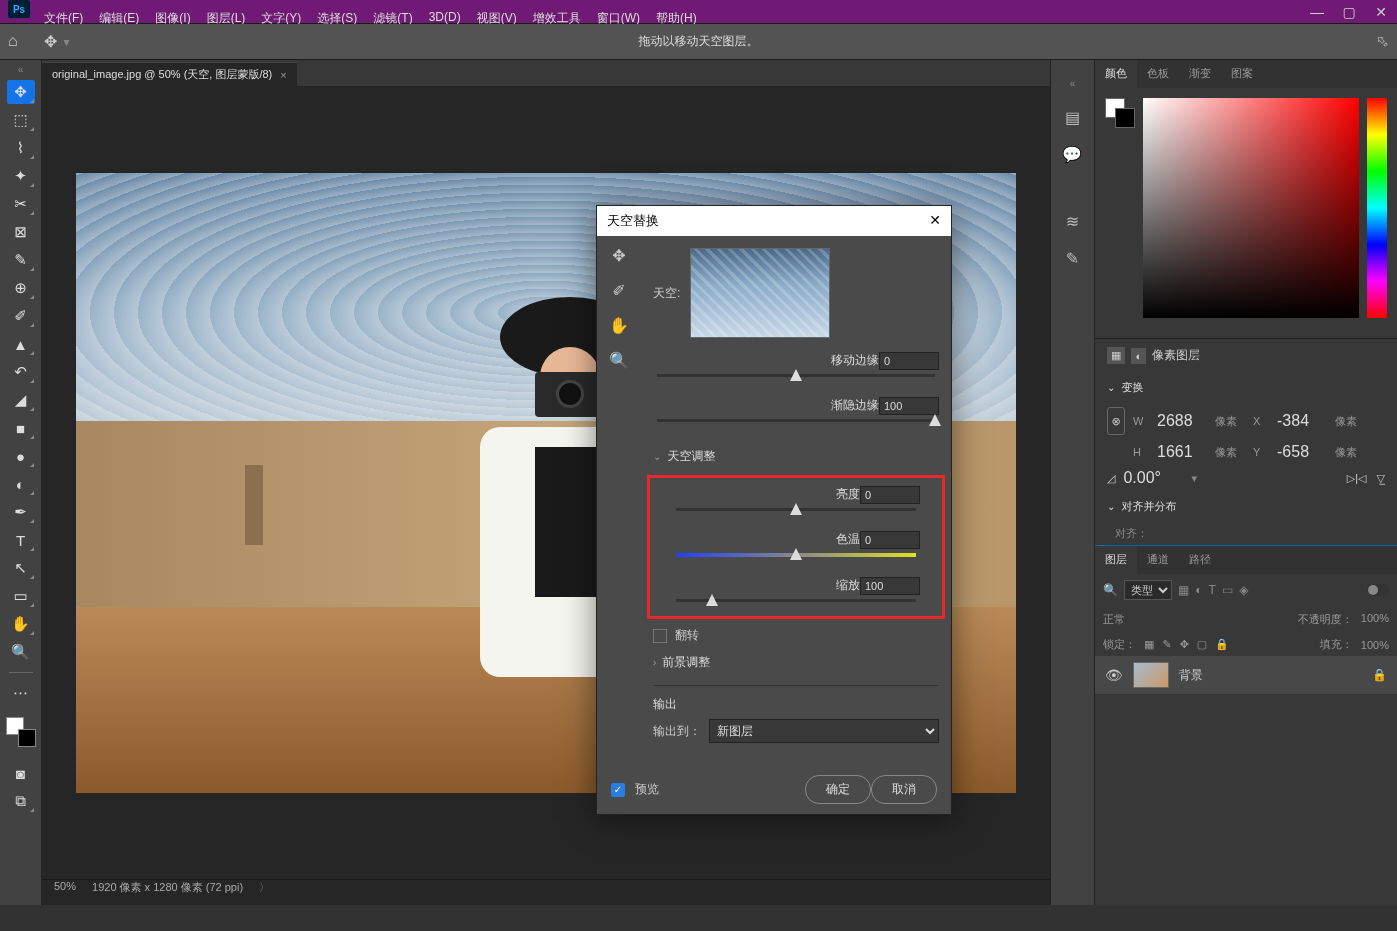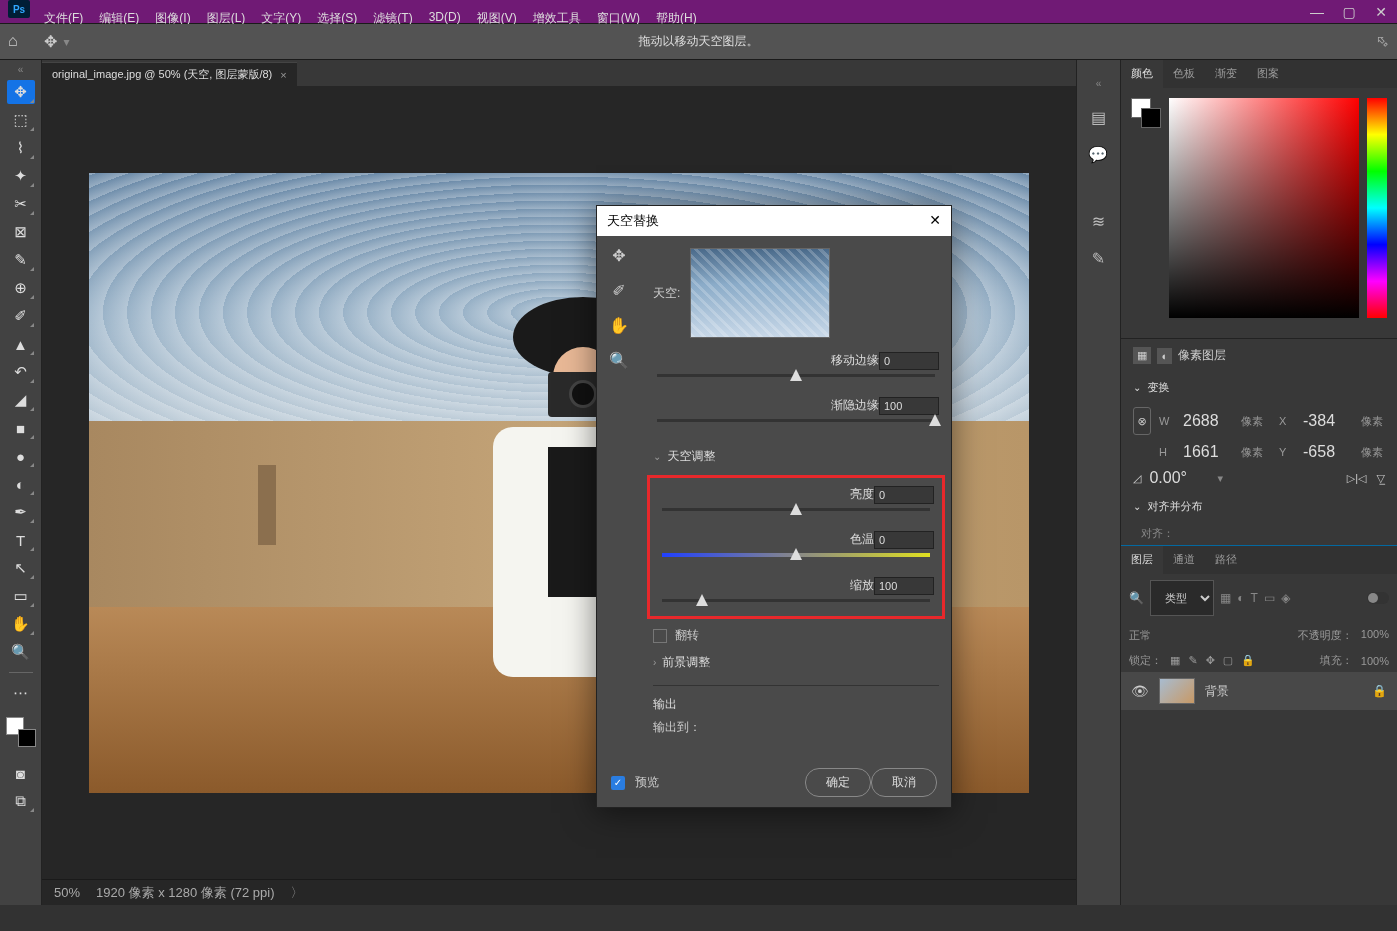--- a/index.html
+++ b/index.html
@@ -34,25 +34,25 @@
 .clouds{position:absolute;top:0;left:0;right:0;height:45%;background:repeating-radial-gradient(ellipse 60px 20px at 50% 50%,rgba(255,255,255,0.4) 0%,transparent 40%);opacity:0.7}
 .person{position:absolute;left:35%;top:20%;width:35%;height:70%}
 .hat{width:140px;height:80px;background:#1a1a1a;border-radius:50%;position:absolute;top:0;left:50%;transform:translateX(-50%)}
 .face{width:60px;height:70px;background:#e8b896;position:absolute;top:50px;left:50%;transform:translateX(-50%);border-radius:30px}
 .camera{width:70px;height:45px;background:#2a2a2a;position:absolute;top:75px;left:50%;transform:translateX(-50%);border-radius:4px}
 .lens{width:28px;height:28px;background:#111;border:3px solid #444;border-radius:50%;position:absolute;top:8px;left:50%;transform:translateX(-50%)}
 .shirt{width:180px;height:250px;background:#f5f5f0;position:absolute;top:130px;left:50%;transform:translateX(-50%);border-radius:20px}
 .blacktop{width:70px;height:150px;background:#1a1a1a;position:absolute;top:150px;left:50%;transform:translateX(-50%)}
 .buildings{position:absolute;bottom:30%;left:0;right:0;height:30%;background:linear-gradient(90deg,#a88860 0%,#c4a478 50%,#b89668 100%)}
 .chimney{position:absolute;width:18px;height:80px;background:#8b6f4e;bottom:40%}
-.status{height:26px;background:#262626;display:flex;align-items:center;padding:0 12px;gap:16px;color:#aaa;font-size:13px;border-top:1px solid #1a1a1a}
+.status{height:26px;background:#262626;display:flex;padding:0 12px;gap:16px;color:#aaa;font-size:11px;border-top:1px solid #1a1a1a}
 .status .arr{color:#888}
 .rcol{width:44px;background:#424242;border-left:1px solid #222;display:flex;flex-direction:column;align-items:center;padding-top:18px;gap:18px}
 .rcol .ico{font-size:16px;color:#bbb}
-.panels{width:277px;background:#383838;display:flex;flex-direction:column;border-left:1px solid #222}
+.panels{width:303px;background:#383838;display:flex;flex-direction:column;border-left:1px solid #222}
 .panel-tabs{display:flex;height:28px;background:#323232}
 .ptab{padding:6px 10px;font-size:11px;color:#999;cursor:pointer}
 .ptab.active{background:#383838;color:#ddd;border-bottom:2px solid transparent}
 .color-panel{height:250px;padding:10px;display:flex;gap:8px}
 .fgbg2{width:30px;height:30px;position:relative}
 .fg2{width:20px;height:20px;background:#fff;border:1px solid #666;position:absolute}
 .bg2{width:20px;height:20px;background:#000;border:1px solid #666;position:absolute;top:10px;left:10px}
 .picker{flex:1;height:220px;background:linear-gradient(to right,#fff,#ff0000);position:relative}
 .picker::after{content:'';position:absolute;inset:0;background:linear-gradient(to bottom,transparent,#000)}
 .hue{width:20px;height:220px;background:linear-gradient(180deg,#f00,#ff0,#0f0,#0ff,#00f,#f0f,#f00)}
@@ -61,21 +61,21 @@
 .section-hdr .chev{font-size:10px}
 .prop-row{display:flex;align-items:center;padding:4px 12px;gap:8px;font-size:11px}
 .prop-row .lbl{color:#999;width:16px}
 .prop-row input{background:transparent;border:none;color:#ddd;width:50px;font-size:16px}
 .prop-row .unit{color:#999}
 .layers-panel{flex:1;border-top:1px solid #0369a1}
 .layer-row{display:flex;align-items:center;padding:6px 10px;gap:10px;background:#484848}
 .eye{font-size:14px}
 .thumb{width:36px;height:26px;background:linear-gradient(135deg,#a8bcd0,#c89966);border:1px solid #666}
 .layer-search{display:flex;align-items:center;padding:6px 8px;gap:6px}
-.layer-search select{background:#2a2a2a;border:1px solid #555;color:#ccc;font-size:11px;padding:10px}
+.layer-search select{background:#2a2a2a;border:1px solid #555;color:#ccc;font-size:11px;padding:2px}
 .filter-ico{color:#888;font-size:12px}
 .blend-row{display:flex;padding:6px 8px;gap:8px;font-size:11px;color:#999}
 .lock-row{display:flex;padding:4px 8px;gap:8px;font-size:11px;color:#999;align-items:center}
 .dialog{position:absolute;left:596px;top:205px;width:356px;background:#4a4a4a;border:1px solid #222;box-shadow:0 5px 30px rgba(0,0,0,0.5)}
 .dlg-title{background:#fff;color:#000;padding:6px 10px;display:flex;justify-content:space-between;font-size:13px}
 .dlg-close{cursor:pointer;font-size:14px}
 .dlg-body{display:flex}
 .dlg-tools{width:44px;display:flex;flex-direction:column;align-items:center;padding-top:10px;gap:16px}
 .dlg-tools .dt{font-size:16px;color:#ccc}
 .dlg-content{flex:1;padding:12px}
@@ -84,21 +84,21 @@
 .sky-thumb::after{content:'';position:absolute;inset:0;background:repeating-linear-gradient(45deg,rgba(255,255,255,0.2) 0 3px,transparent 3px 8px)}
 .slider-row{margin-bottom:20px}
 .slider-label{display:flex;justify-content:flex-end;margin-bottom:4px;font-size:12px;color:#ddd}
 .slider-label input{width:60px;background:#383838;border:1px solid #222;color:#ddd;padding:2px 4px;font-size:11px;text-align:left}
 .slider-track{height:3px;background:#333;position:relative;margin:0 4px}
 .slider-handle{width:12px;height:12px;background:#ddd;position:absolute;top:-5px;transform:translateX(-50%);clip-path:polygon(50% 0,100% 100%,0 100%);transform:translateX(-50%) rotate(180deg)}
 .slider-handle{clip-path:polygon(50% 100%,0 0,100% 0)}
 .gradient-track{height:4px;background:linear-gradient(90deg,#2040ff,#888,#e0e020)}
 .collapsible{padding:6px 0;color:#ddd;font-size:12px;display:flex;align-items:center;gap:6px}
 .collapsible .chev{font-size:10px;color:#999}
-.redbox{border:3px solid #e8282b;padding:8px 8px;margin:4px -6px}
+.redbox{border:3px solid #e8282b;padding:8px 22px;margin:4px -6px}
 .output-section{border-top:1px solid #333;margin-top:8px;padding-top:10px}
 .output-row{display:flex;align-items:center;gap:8px;margin-bottom:10px}
 .output-row select{flex:1;background:#383838;border:1px solid #222;color:#ddd;padding:3px;font-size:12px}
 .dlg-footer{display:flex;align-items:center;padding:10px 14px;gap:10px}
 .chk{width:14px;height:14px;background:#2a7de1;border-radius:2px;display:flex;align-items:center;justify-content:center;color:#fff;font-size:10px}
 .dlg-footer .btns{margin-left:auto;display:flex;gap:0}
 .dlg-btn{padding:5px 20px;border:1px solid #888;border-radius:14px;font-size:12px;color:#ddd;cursor:pointer}
 .lock-icon{color:#888}
 .link-ico{width:18px;height:28px;border:1px solid #666;border-radius:3px;display:flex;align-items:center;justify-content:center;font-size:11px}
 .icon-row{display:flex;gap:10px;margin-left:auto}
@@ -393,20 +393,21 @@
       </div>
       <div class="collapsible">
           <span class="chev">›</span>
           <span>前景调整</span>
         </div>
 
       <div class="output-section">
         <div style="color:#ddd;margin-bottom:6px">输出</div>
         <div class="output-row">
           <span>输出到：</span>
+          <select><option>新图层</option></select>
         </div>
       </div>
     </div>
   </div>
   <div class="dlg-footer">
     <div class="chk">✓</div>
     <span>预览</span>
     <div class="btns">
       <div class="dlg-btn">确定</div>
       <div class="dlg-btn">取消</div>

